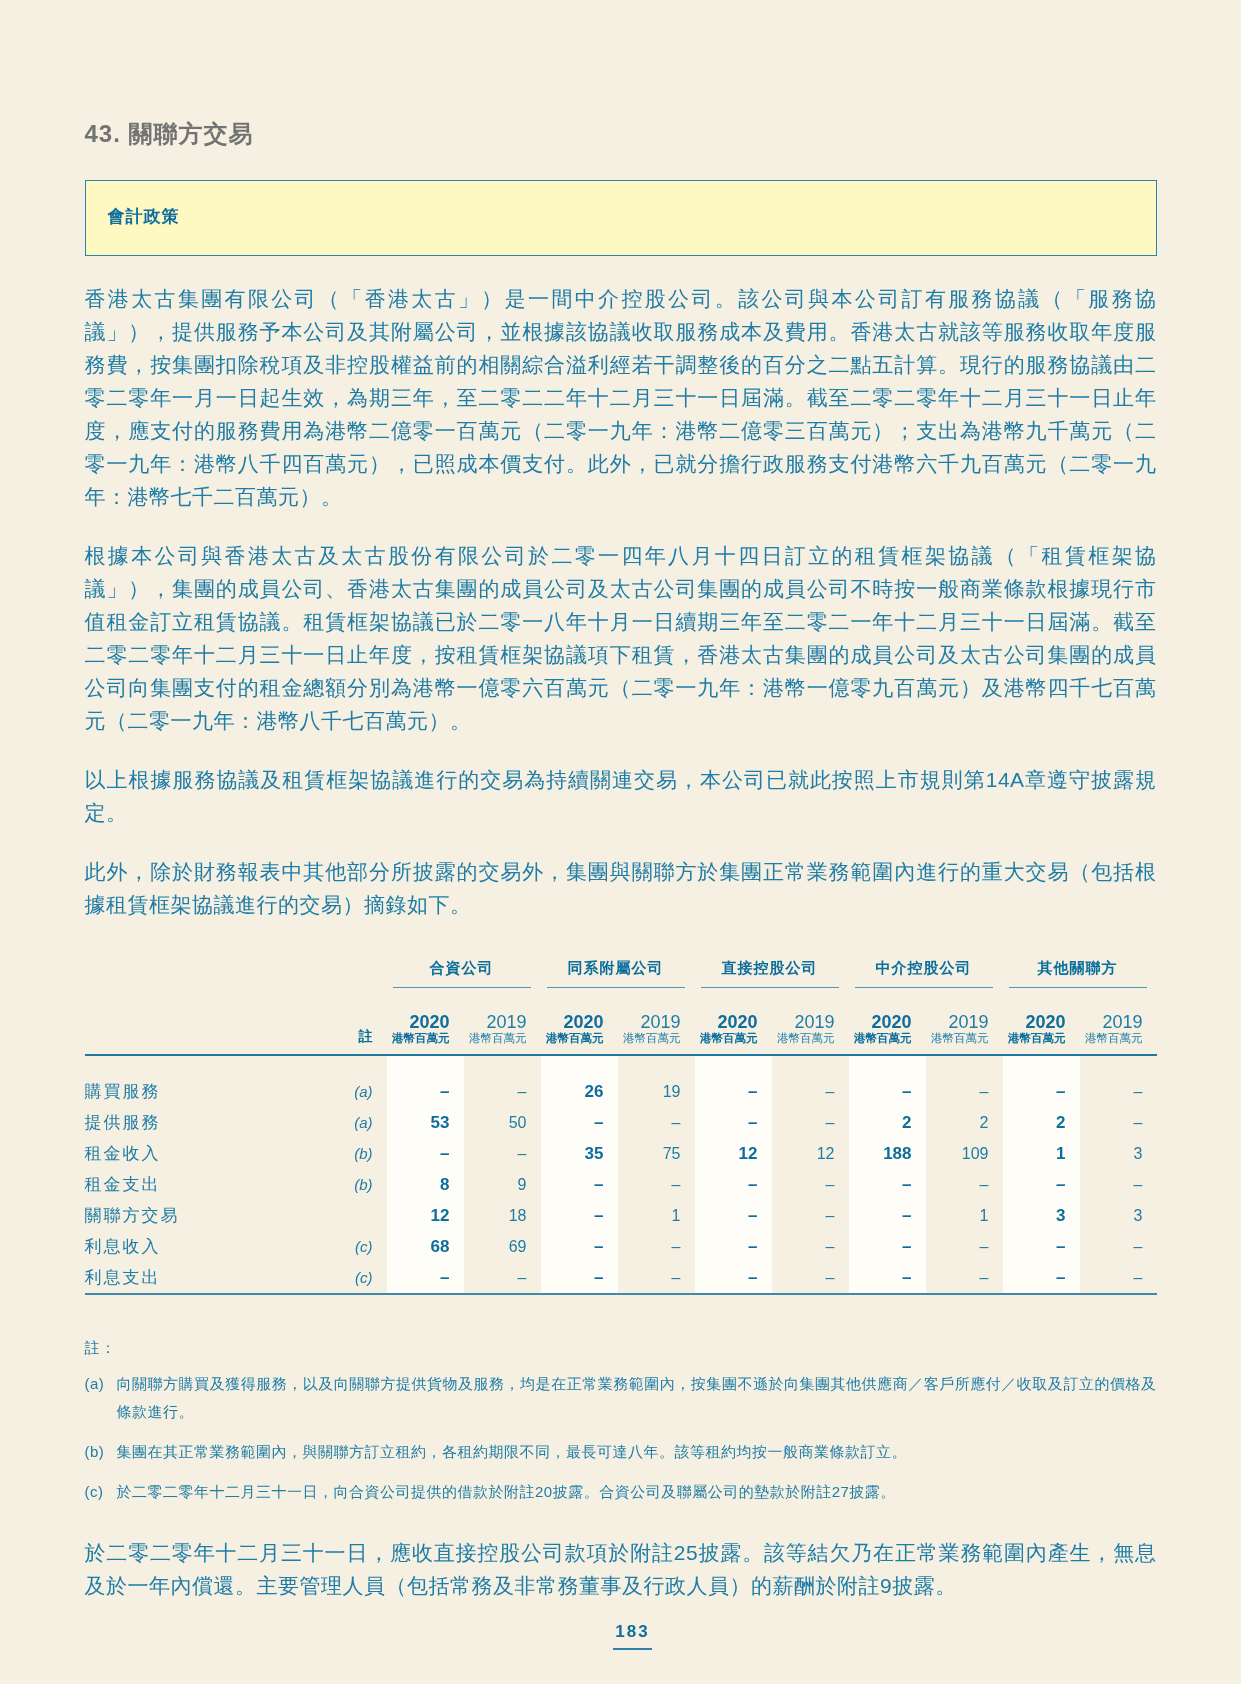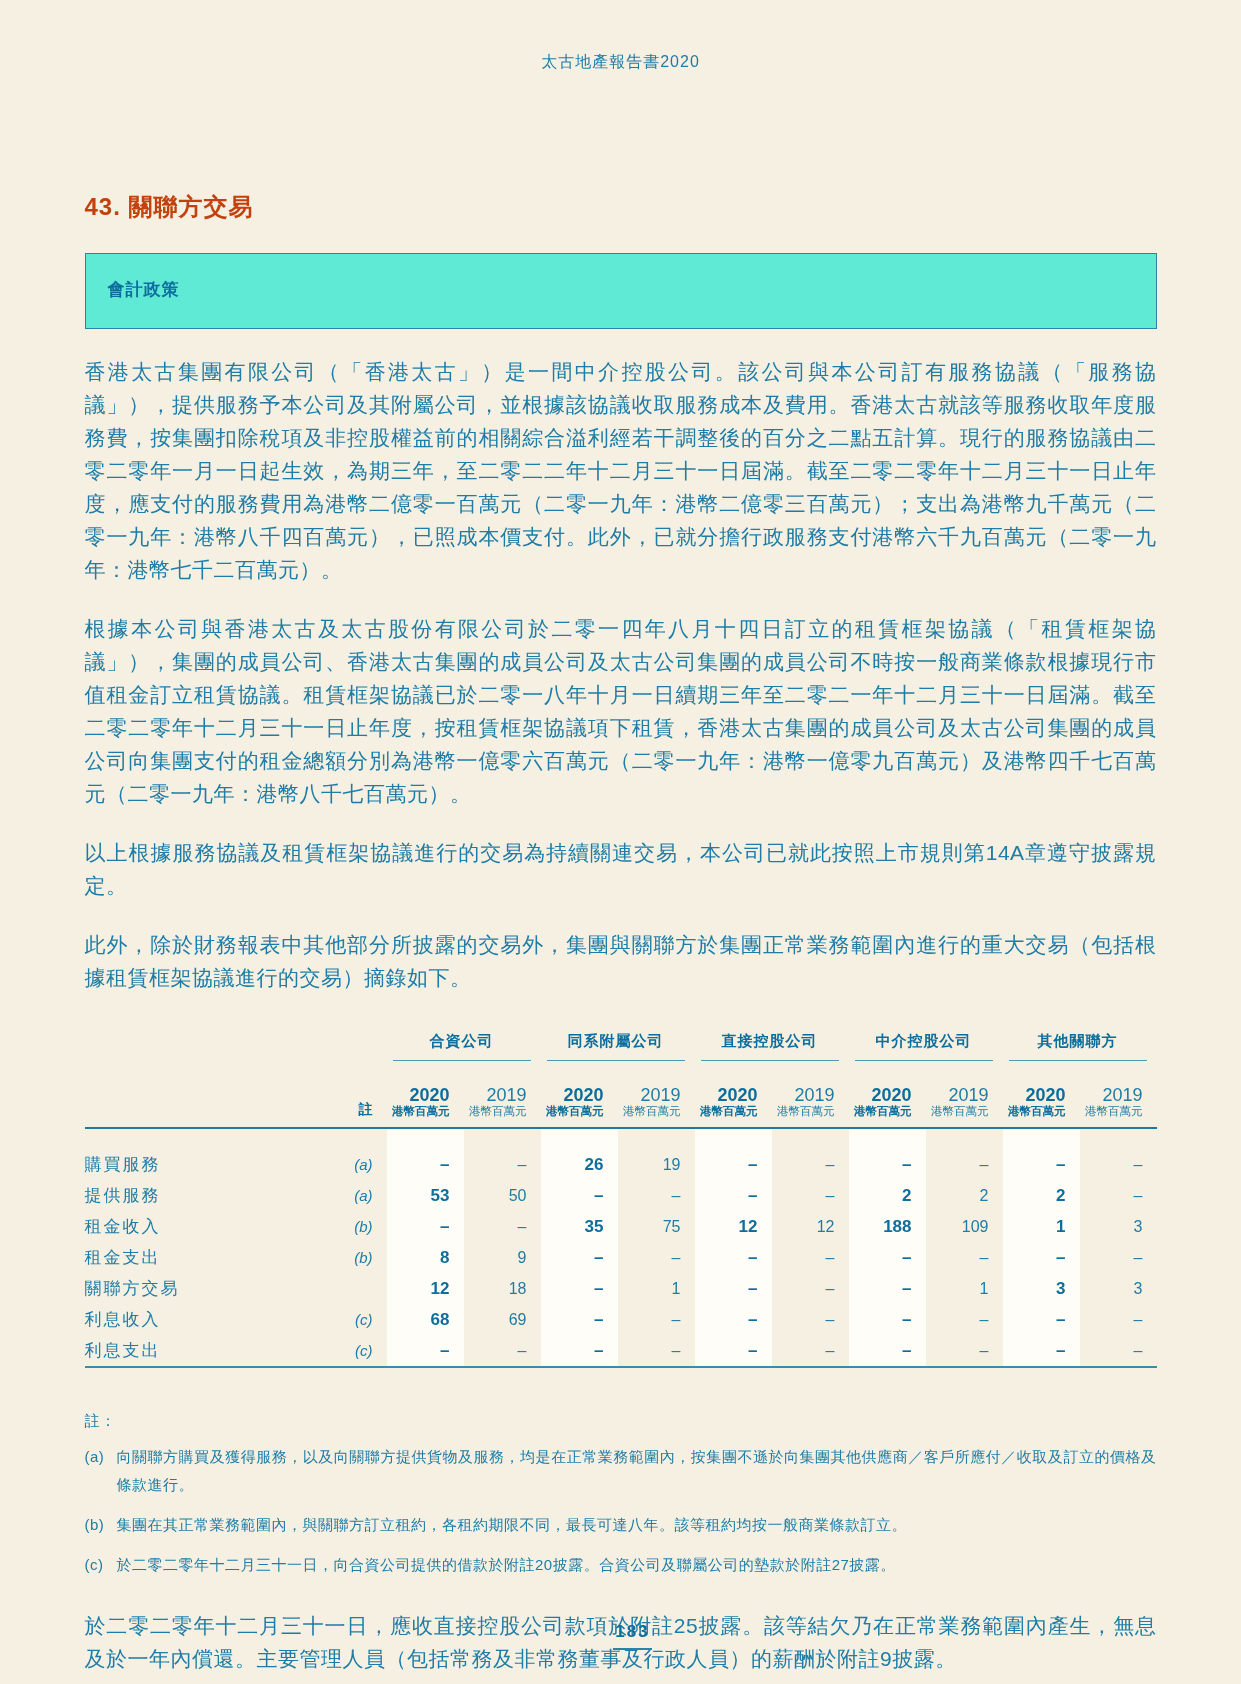--- a/index.html
+++ b/index.html
@@ -19,26 +19,26 @@
     padding-top: 52px;
     text-align: center;
     font-size: 16px;
     letter-spacing: 1px;
     color: #1e7ca7;
   }
   .section-title {
     margin: 118px 0 0 0;
     font-size: 24px;
     font-weight: bold;
-    color: #c2410c;
+    color: #737373;
     letter-spacing: 1px;
   }
   .policy-box {
     margin-top: 30px;
-    background: #5eead4;
+    background: #fef9c3;
     border: 1px solid #2d83a6;
     padding: 24px 22px 27px 22px;
     box-sizing: border-box;
   }
   .policy-title {
     font-size: 17px;
     font-weight: bold;
     color: #0d6e9d;
     letter-spacing: 1px;
   }
@@ -152,21 +152,20 @@
     letter-spacing: 2px;
     border-bottom: 2px solid #2d83a6;
     padding: 0 2px 6px 2px;
   }
 </style>
 </head>
 <body>
 
 <div class="content">
 
-  <div class="page-header">太古地產報告書2020</div>
 
   <h1 class="section-title">43. 關聯方交易</h1>
 
   <div class="policy-box">
     <div class="policy-title">會計政策</div>
   </div>
 
   <p class="body-text">香港太古集團有限公司（「香港太古」）是一間中介控股公司。該公司與本公司訂有服務協議（「服務協議」），提供服務予本公司及其附屬公司，並根據該協議收取服務成本及費用。香港太古就該等服務收取年度服務費，按集團扣除稅項及非控股權益前的相關綜合溢利經若干調整後的百分之二點五計算。現行的服務協議由二零二零年一月一日起生效，為期三年，至二零二二年十二月三十一日屆滿。截至二零二零年十二月三十一日止年度，應支付的服務費用為港幣二億零一百萬元（二零一九年：港幣二億零三百萬元）；支出為港幣九千萬元（二零一九年：港幣八千四百萬元），已照成本價支付。此外，已就分擔行政服務支付港幣六千九百萬元（二零一九年：港幣七千二百萬元）。</p>
   <p class="body-text">根據本公司與香港太古及太古股份有限公司於二零一四年八月十四日訂立的租賃框架協議（「租賃框架協議」），集團的成員公司、香港太古集團的成員公司及太古公司集團的成員公司不時按一般商業條款根據現行市值租金訂立租賃協議。租賃框架協議已於二零一八年十月一日續期三年至二零二一年十二月三十一日屆滿。截至二零二零年十二月三十一日止年度，按租賃框架協議項下租賃，香港太古集團的成員公司及太古公司集團的成員公司向集團支付的租金總額分別為港幣一億零六百萬元（二零一九年：港幣一億零九百萬元）及港幣四千七百萬元（二零一九年：港幣八千七百萬元）。</p>
   <p class="body-text">以上根據服務協議及租賃框架協議進行的交易為持續關連交易，本公司已就此按照上市規則第14A章遵守披露規定。</p>

